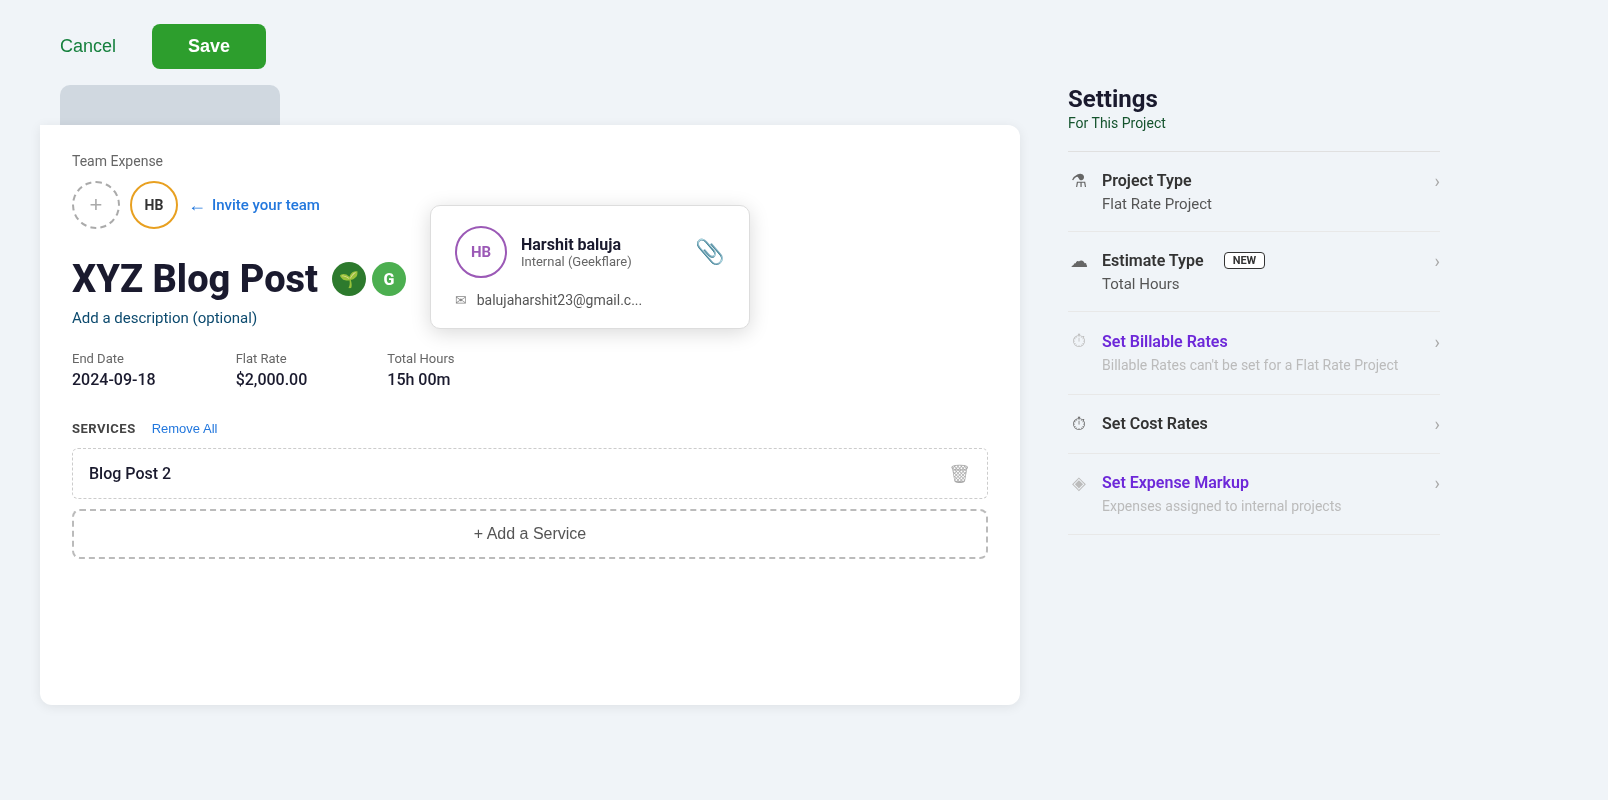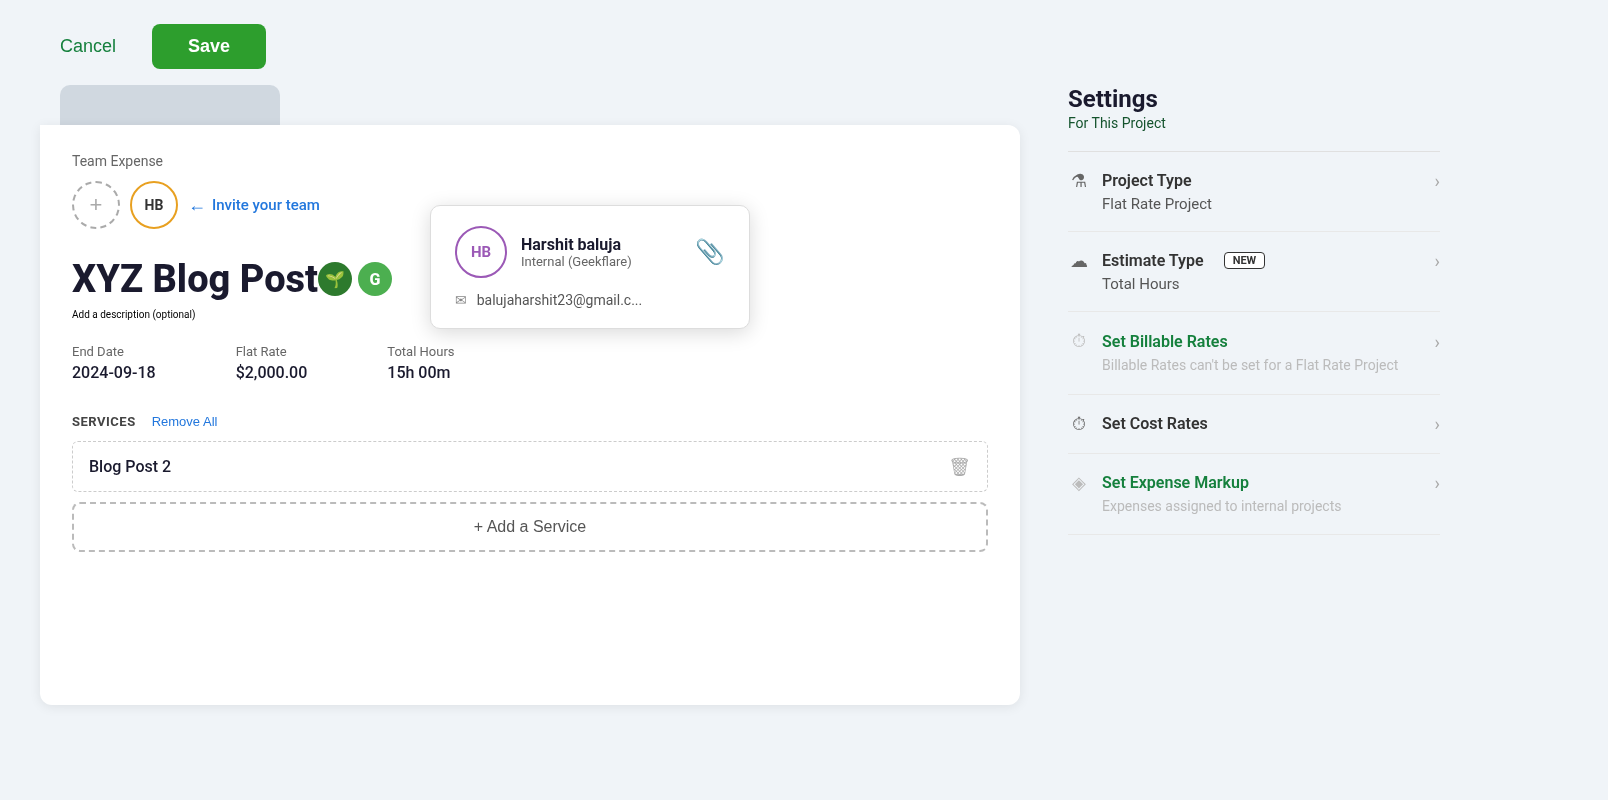--- a/index.html
+++ b/index.html
@@ -137,41 +137,42 @@
     }
 
     
     .project-name {
       font-size: 38px;
       font-weight: 800;
       color: #1a1a2e;
       margin-bottom: 8px;
       display: flex;
       align-items: center;
+      gap: 14px;
     }
     .project-icons {
       display: flex;
       gap: 6px;
       align-items: center;
     }
     .icon-circle {
       width: 34px;
       height: 34px;
       border-radius: 50%;
       display: flex;
       align-items: center;
       justify-content: center;
       font-size: 16px;
     }
     .icon-circle.green-dark { background: #2d7a2d; color: white; }
     .icon-circle.green-light { background: #4caf50; color: white; }
 
     .project-description {
-      font-size: 10px;
-      color: #000000;
+      font-size: 15px;
+      color: #0c4a6e;
       margin-bottom: 24px;
     }
 
     
     .project-meta {
       display: flex;
       gap: 80px;
       margin-bottom: 32px;
     }
     .meta-item label {
@@ -342,21 +343,21 @@
       color: #666;
       width: 22px;
       text-align: center;
     }
     .settings-icon.muted { color: #bbb; }
     .settings-item-title {
       font-size: 16px;
       font-weight: 600;
       color: #333;
     }
-    .settings-item-title.muted { color: #15803d; }
+    .settings-item-title.muted { color: #6d28d9; }
     .settings-chevron {
       font-size: 18px;
       color: #aaa;
     }
     .settings-item-desc {
       font-size: 14px;
       color: #888;
       padding-left: 34px;
       line-height: 1.4;
     }

